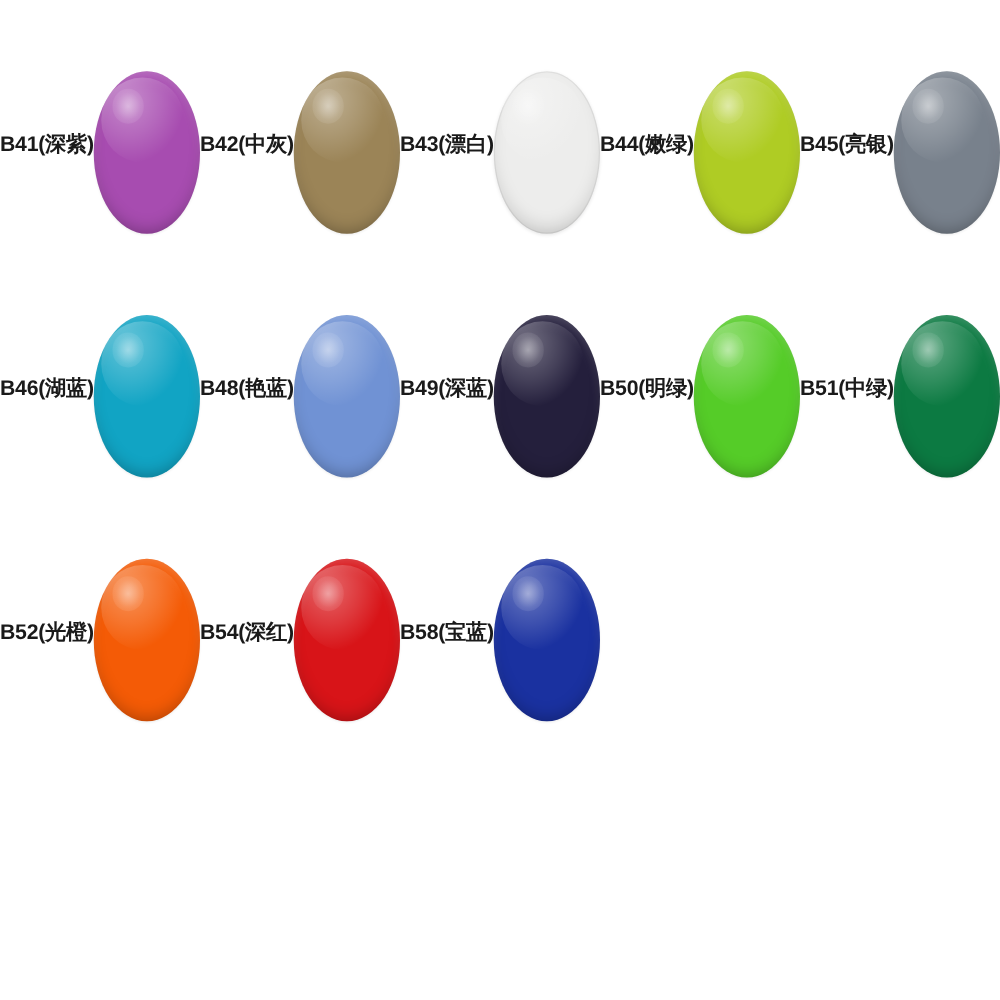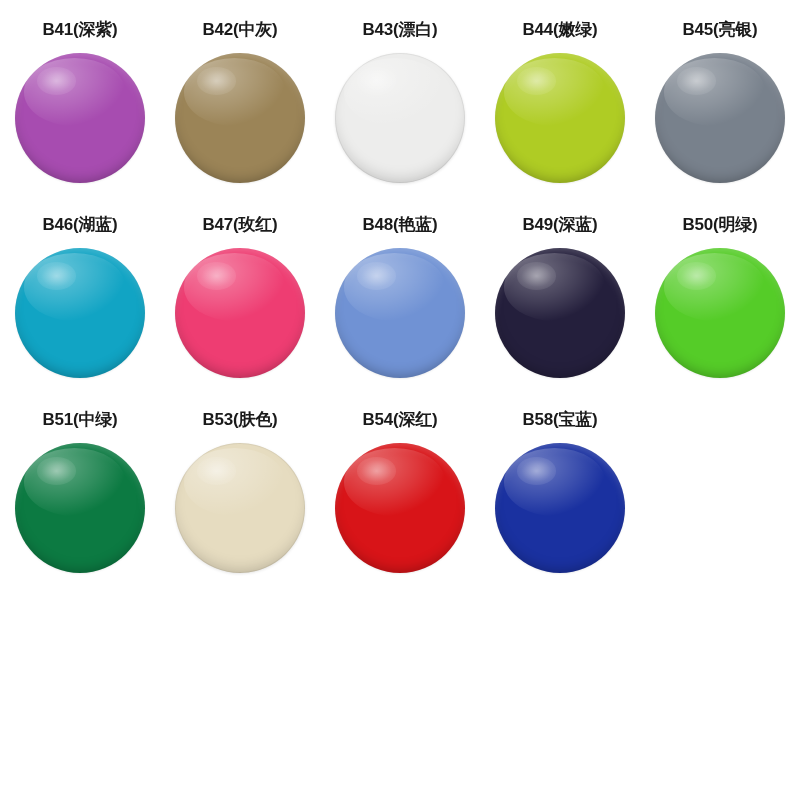--- a/index.html
+++ b/index.html
@@ -23,21 +23,21 @@
     grid-template-columns: repeat(5, 160px);
     grid-template-rows: repeat(4, 195px);
     justify-content: center;
     align-content: start;
   }
 
   .swatch-cell {
     width: 160px;
     height: 195px;
     display: flex;
-    flex-direction: column;
+    flex-direction: row;
     align-items: center;
   }
 
   .swatch-label {
     font-size: 17px;
     font-weight: bold;
     color: #1a1a1a;
     letter-spacing: -0.2px;
     line-height: 1;
     height: 22px;
@@ -139,26 +139,20 @@
         <div class="swatch-disc" style="background-color: rgb(120, 129, 140);"></div>
       </div>
     </div>
     <div class="swatch-cell">
       <div class="swatch-label">B46(湖蓝)</div>
       <div class="swatch-disc-wrap">
         <div class="swatch-disc" style="background-color: rgb(17, 164, 196);"></div>
       </div>
     </div>
     <div class="swatch-cell">
-      <div class="swatch-label">B47(玫红)</div>
-      <div class="swatch-disc-wrap">
-        <div class="swatch-disc" style="background-color: rgb(238, 61, 114);"></div>
-      </div>
-    </div>
-    <div class="swatch-cell">
       <div class="swatch-label">B48(艳蓝)</div>
       <div class="swatch-disc-wrap">
         <div class="swatch-disc" style="background-color: rgb(112, 146, 212);"></div>
       </div>
     </div>
     <div class="swatch-cell">
       <div class="swatch-label">B49(深蓝)</div>
       <div class="swatch-disc-wrap">
         <div class="swatch-disc" style="background-color: rgb(36, 31, 60);"></div>
       </div>
@@ -169,23 +163,23 @@
         <div class="swatch-disc" style="background-color: rgb(85, 204, 40);"></div>
       </div>
     </div>
     <div class="swatch-cell">
       <div class="swatch-label">B51(中绿)</div>
       <div class="swatch-disc-wrap">
         <div class="swatch-disc" style="background-color: rgb(12, 122, 66);"></div>
       </div>
     </div>
     <div class="swatch-cell">
-      <div class="swatch-label">B53(肤色)</div>
+      <div class="swatch-label">B52(光橙)</div>
       <div class="swatch-disc-wrap">
-        <div class="swatch-disc is-pale" style="background-color: rgb(230, 220, 192);"></div>
+        <div class="swatch-disc" style="background-color: rgb(244, 91, 6);"></div>
       </div>
     </div>
     <div class="swatch-cell">
       <div class="swatch-label">B54(深红)</div>
       <div class="swatch-disc-wrap">
         <div class="swatch-disc" style="background-color: rgb(216, 20, 24);"></div>
       </div>
     </div>
     <div class="swatch-cell">
       <div class="swatch-label">B58(宝蓝)</div>

